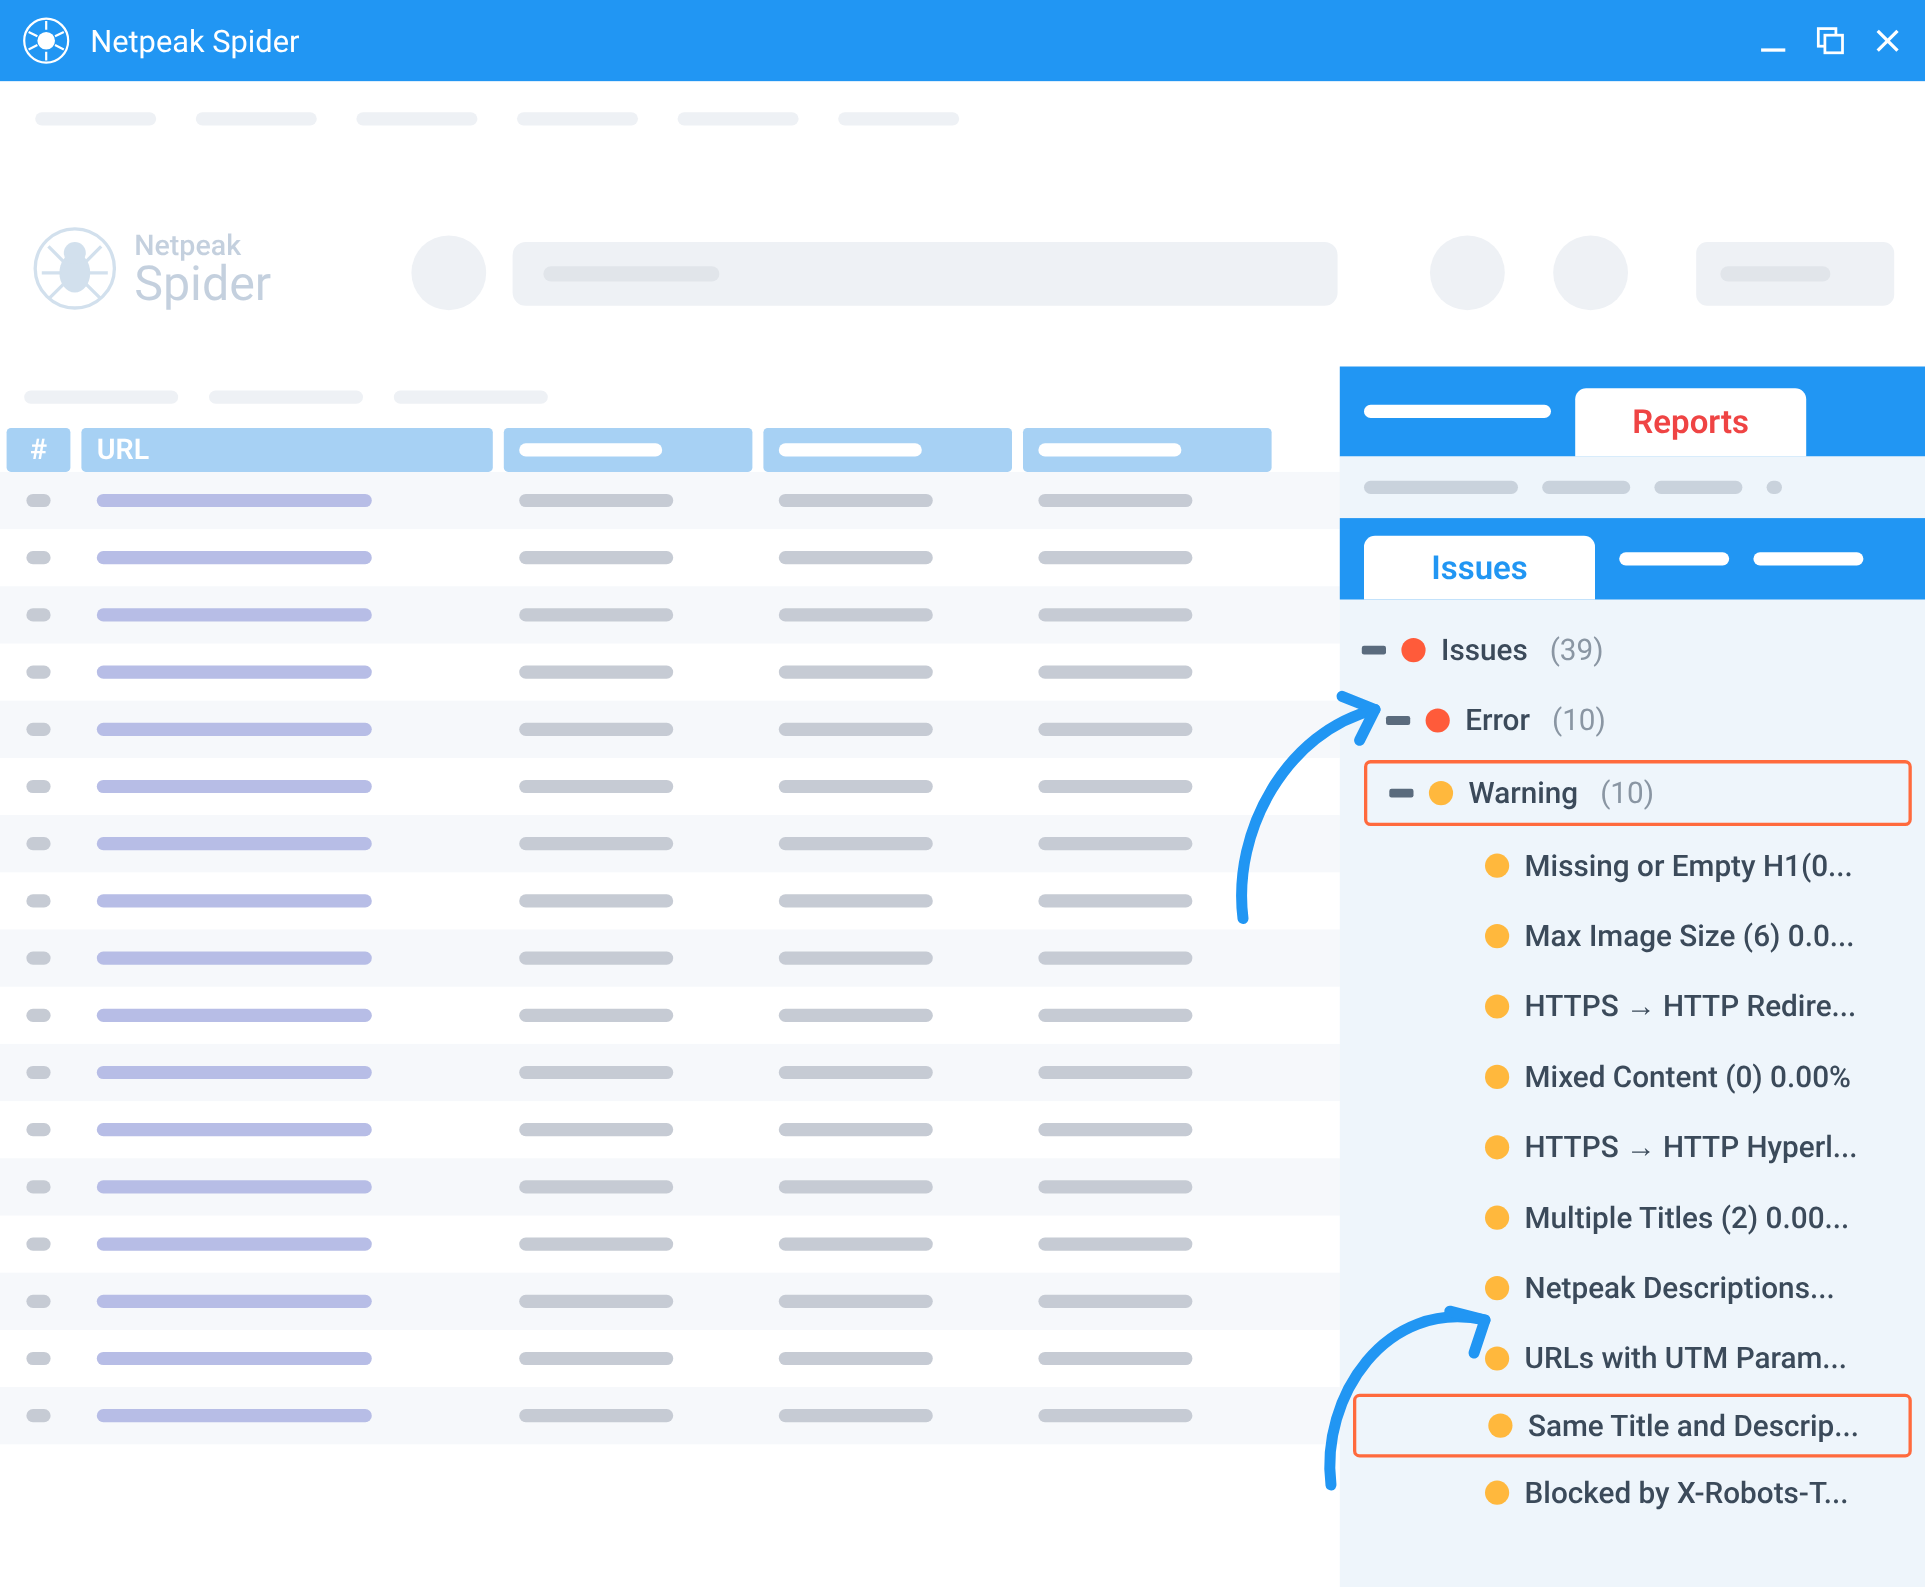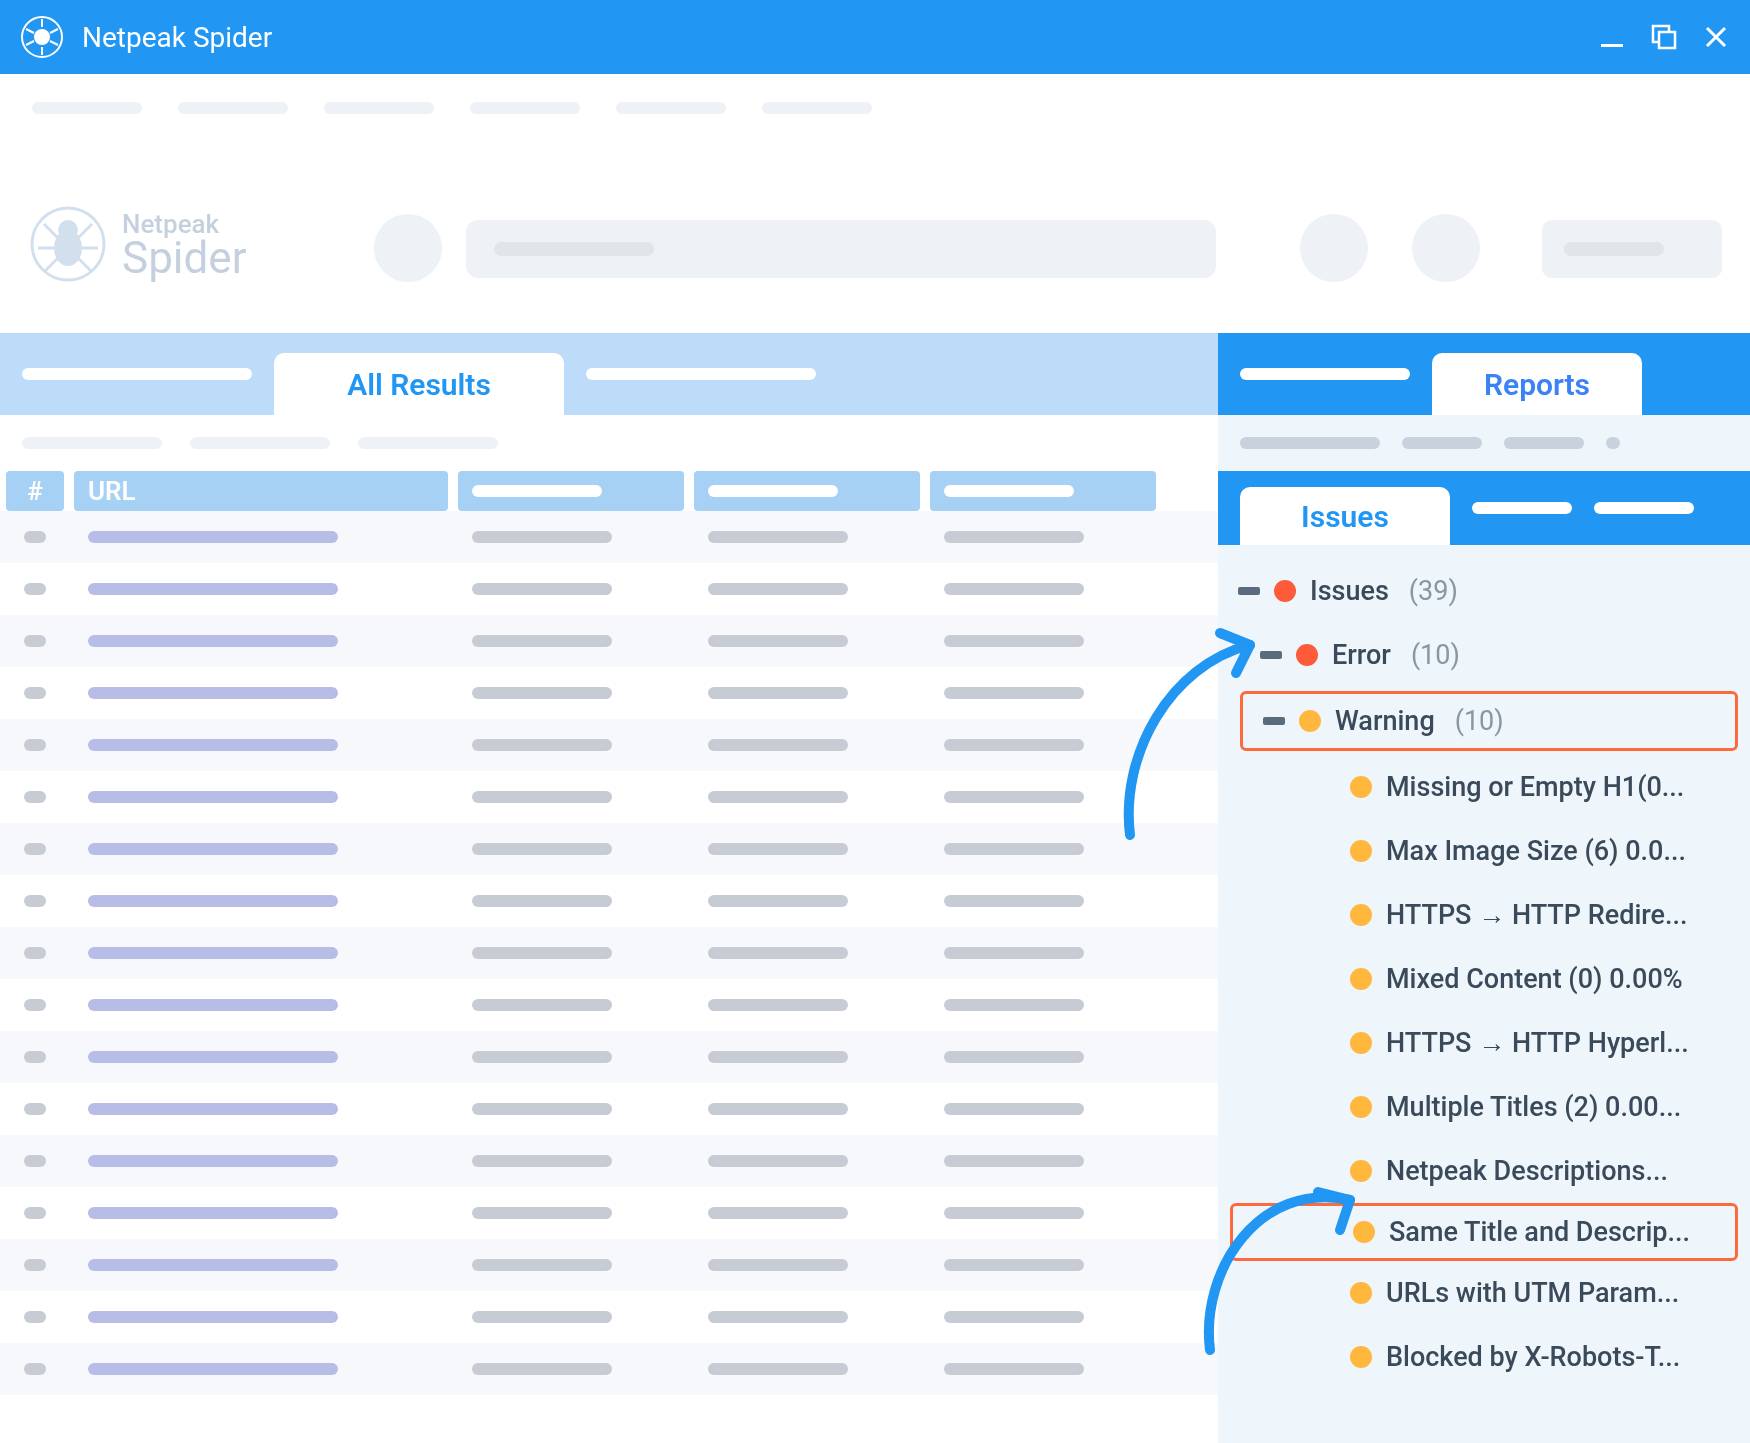--- a/index.html
+++ b/index.html
@@ -54,21 +54,21 @@
   .t-num { width:58px; justify-content:center; }
   .t-num .ph { width:22px; background:#c6cbd4; }
   .t-url { width:374px; padding-left:14px; }
   .t-url .ph { width:250px; background:#b7bde6; }
   .t-col { width:226px; padding-left:14px; }
   .t-col .ph { width:140px; background:#c6cbd4; }
 
   
   .right-tabs { height: 82px; background: #2196F3; display:flex; align-items:center; padding: 0 22px; gap: 22px; }
   .right-tabs .tab-ph { background:#fff; width:170px; }
-  .right-tab-active { width:210px; height:62px; background:#fff; border-radius:10px 10px 0 0; margin-top:20px; display:flex; align-items:center; justify-content:center; color:#3b82f6; font-size:30px; font-weight:600; }
+  .right-tab-active { width:210px; height:62px; background:#fff; border-radius:10px 10px 0 0; margin-top:20px; display:flex; align-items:center; justify-content:center; color:#ef4444; font-size:30px; font-weight:600; }
   .right-subbar { height: 56px; display:flex; align-items:center; gap:22px; padding:0 22px; background:#eef5fb; }
   .right-subbar span { height:12px; background:#c9d2dc; border-radius:6px; display:block; }
 
   
   .issues-tabs { height: 74px; background:#2196F3; display:flex; align-items:center; padding:0 22px; gap:22px; }
   .issues-tab-active { width:210px; height:58px; background:#fff; border-radius:10px 10px 0 0; margin-top:16px; display:flex; align-items:center; justify-content:center; color:#2196F3; font-size:30px; font-weight:600; }
   .issues-tabs .tab-ph { background:#fff; width:100px; }
 
   
   .tree { padding: 14px 12px 20px 12px; font-size: 27px; color:#3b4a5a; overflow:hidden; }
@@ -146,27 +146,20 @@
   <div class="tool-circle" style="left:374px"></div>
   <div class="tool-search"></div>
   <div class="tool-circle" style="left:1300px"></div>
   <div class="tool-circle" style="left:1412px"></div>
   <div class="tool-chip"></div>
 </div>
 
 <div class="split">
 
   <div class="left">
-    <div class="left-tabs">
-      <span class="tab-ph"></span>
-      <div class="tab-active">
-        <span>All Results</span>
-      </div>
-      <span class="tab-ph"></span>
-    </div>
     <div class="left-subbar">
       <span></span>
         <span></span>
         <span></span>
     </div>
     <div class="thead">
       <div class="th num">#</div>
       <div class="th url">URL</div>
       <div class="th col">
           <span class="bar"></span>
@@ -533,27 +526,27 @@
             <span class="tree-label">HTTPS → HTTP Hyperl...</span>
           </div>
           <div class="tree-row indent2">
             <span class="dot yellow"></span>
             <span class="tree-label">Multiple Titles (2) 0.00...</span>
           </div>
           <div class="tree-row indent2">
             <span class="dot yellow"></span>
             <span class="tree-label">Netpeak Descriptions...</span>
           </div>
+          <div class="tree-row indent2">
+            <span class="dot yellow"></span>
+            <span class="tree-label">URLs with UTM Param...</span>
+          </div>
           <div class="tree-row indent2 highlight">
             <span class="dot yellow"></span>
             <span class="tree-label">Same Title and Descrip...</span>
-          </div>
-          <div class="tree-row indent2">
-            <span class="dot yellow"></span>
-            <span class="tree-label">URLs with UTM Param...</span>
           </div>
           <div class="tree-row indent2">
             <span class="dot yellow"></span>
             <span class="tree-label">Blocked by X-Robots-T...</span>
           </div>
         </div>
     </div>
   </div>
 </div>
 

